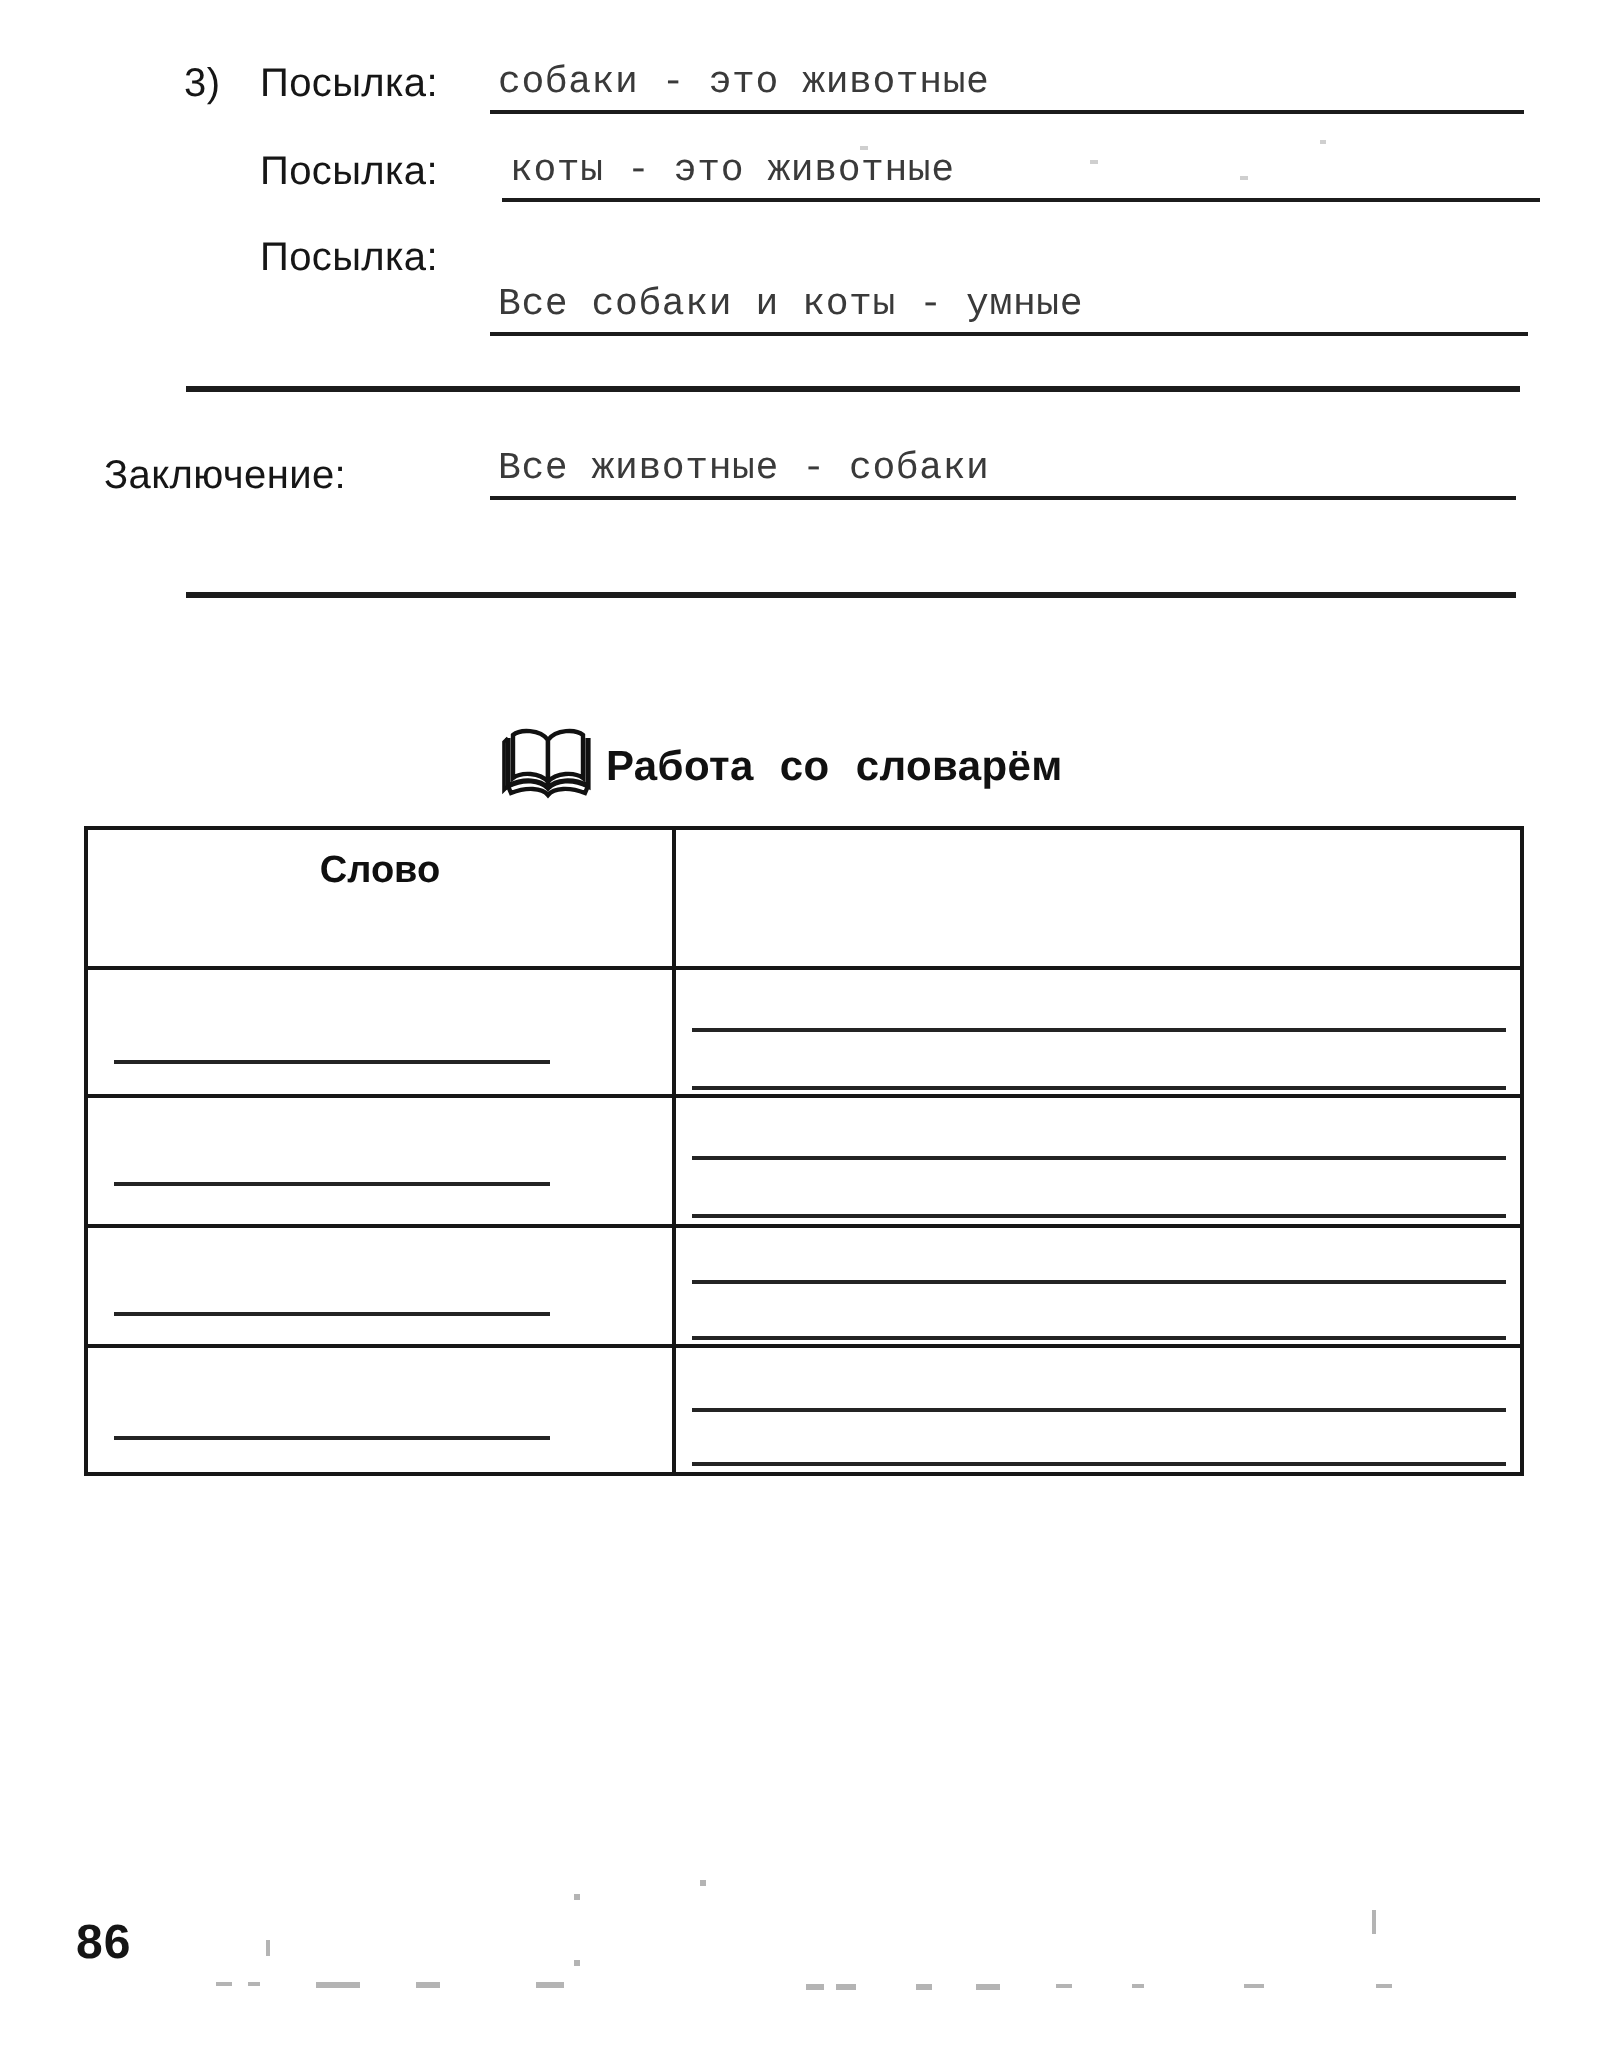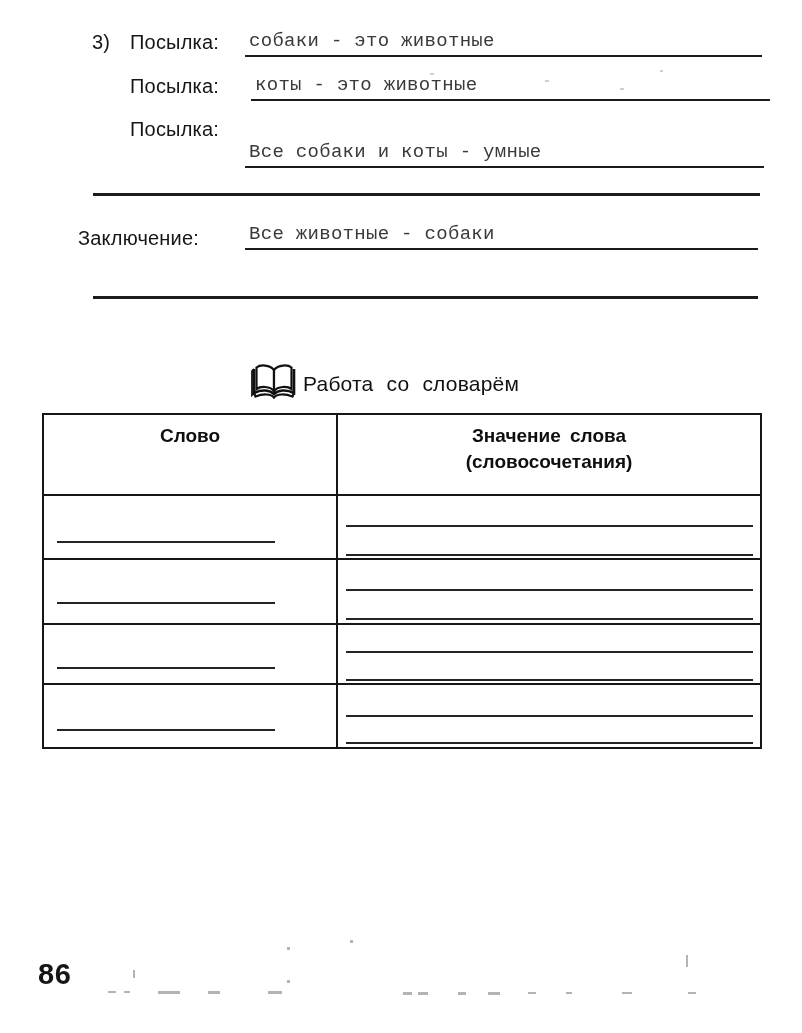--- a/index.html
+++ b/index.html
@@ -14,34 +14,34 @@
     font-family:Liberation Mono, monospace;
     font-size:19px; color:#3a3a3a; letter-spacing:0.3px; white-space:nowrap;
   }
   .field {
     position:absolute; display:flex; align-items:flex-end;
     border-bottom:2.5px solid #1c1c1c; padding:0 0 3px 4px; height:29px;
   }
   .ruleline { position:absolute; height:0; border-top:3px solid #1c1c1c; }
 
   
-  .vocab-head-text { font-size:21px; font-weight:normal; color:#111; word-spacing:7px; letter-spacing:0.2px; }
+  .vocab-head-text { font-size:21px; font-weight:bold; color:#111; word-spacing:7px; letter-spacing:0.2px; }
 
   
   .vtable { position:absolute; left:42px; top:413px; width:720px; border:2.5px solid #161616; background:#fff; }
   .vrow  { display:flex; position:relative; }
   .vrow + .vrow { border-top:2.5px solid #161616; }
   .c1 { width:294px; border-right:2.5px solid #161616; position:relative; }
   .c2 { flex:1; position:relative; }
   .hcell { text-align:center; font-weight:bold; font-size:19px; line-height:26px; padding-top:8px; word-spacing:4px; color:#0f0f0f; }
   .wline { position:absolute; height:0; border-top:2.5px solid #242424; }
   .word-cell-text { position:absolute; left:13px; top:10px; }
   .meaning1 { position:absolute; left:3px; top:1px; }
   .meaning2 { position:absolute; left:3px; top:22px; right:5px; line-height:19px; border-bottom:2.5px solid #2e2e2e; }
-  .pagenum { font-size:29px; font-weight:bold; color:#151515; letter-spacing:0.5px; }
+  .pagenum { font-size:24px; font-weight:bold; color:#151515; letter-spacing:0.5px; }
   .speck { position:absolute; background:#b4b4b4; }
   .speck.light { background:#cfcfcf; }
 </style>
 </head>
 <body>
 
 <div class="page">
 
   <section>
     <span class="abs lbl" style="left:92px; top:31px;">3)</span>
@@ -56,48 +56,44 @@
       <span class="hand">коты - это животные</span>
     </div>
 
     <span class="abs lbl" style="left:130px; top:118px;">Посылка:</span>
     <div class="field" style="left:245px; top:115px; width:519px;margin-top:24px;">
       <span class="hand">Все собаки и коты - умные</span>
     </div>
 
     <div class="ruleline" style="left:93px; top:193px; width:667px;"></div>
 
-    <span class="abs lbl" style="left:78px; top:227px;">Заключение:</span>
+    <span class="abs lbl" style="left:52px; top:227px;">Заключение:</span>
     <div class="field" style="left:245px; top:221px; width:513px;">
       <span class="hand">Все животные - собаки</span>
     </div>
 
     <div class="ruleline" style="left:93px; top:296px; width:665px;"></div>
   </section>
 
   <div class="abs" style="left:250px; top:360px; width:48px; height:41px;">
     <svg width="48" height="41" viewBox="0 0 48 41">
       <path d="M4,9 L4,33 C12,29 20,30 24,34 C28,30 36,29 44,33 L44,9" fill="#ffffff" stroke="#111111" stroke-width="2.6"></path>
       <path d="M24,10 C20,4.5 10,4.5 6.5,7.5 L6.5,29 C10.5,26 20,26 24,31 Z" fill="#ffffff" stroke="#111111" stroke-width="2.2"></path>
       <path d="M24,10 C28,4.5 38,4.5 41.5,7.5 L41.5,29 C37.5,26 28,26 24,31 Z" fill="#ffffff" stroke="#111111" stroke-width="2.2"></path>
       <path d="M4,33 L5.5,36.5 C13,33.5 21,33.8 24,37.5 C27,33.8 35,33.5 42.5,36.5 L44,33" fill="none" stroke="#111111" stroke-width="2.2"></path>
       <path d="M4,9 L2,11 L2,35 L4,33" fill="none" stroke="#111111" stroke-width="1.8"></path>
     </svg>
   </div>
   <span class="abs vocab-head-text" style="left:303px; top:372px;">Работа  со  словарём</span>
 
   <div class="vtable">
 
-    <div class="vrow" style="height:79px;">
+    <div class="vrow" style="height:68px;">
       <div class="c1 hcell">
         <div>Слово</div>
-      </div>
-      <div class="c2 hcell">
-        <div>Значение  слова</div>
-        <div>(словосочетания)</div>
       </div>
     </div>
 
 
     <div class="vrow" style="height:64px;">
       <div class="c1">
         <div class="wline" style="left:13px; width:218px; top:45px;"></div>
       </div>
       <div class="c2">
         <div class="wline" style="left:8px; right:7px; top:29px;"></div>

